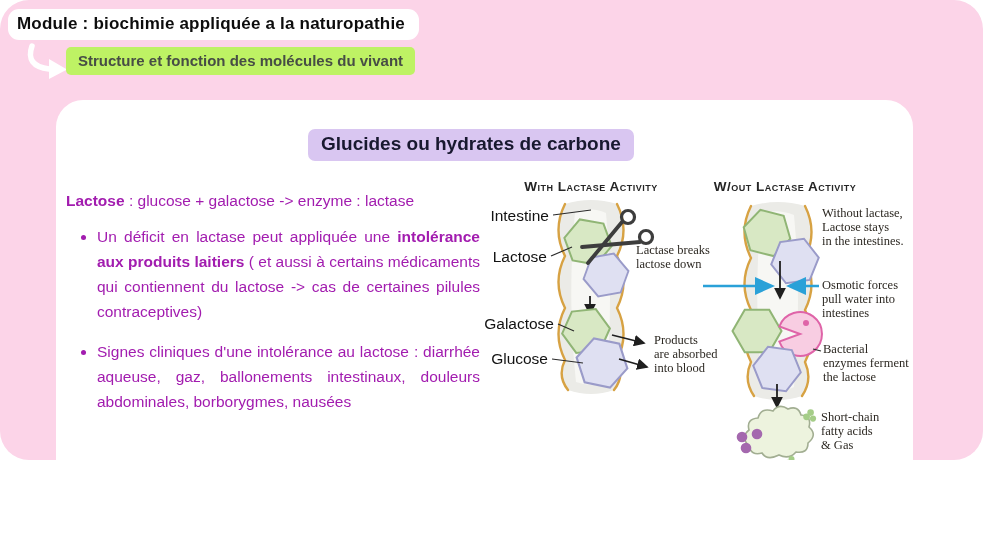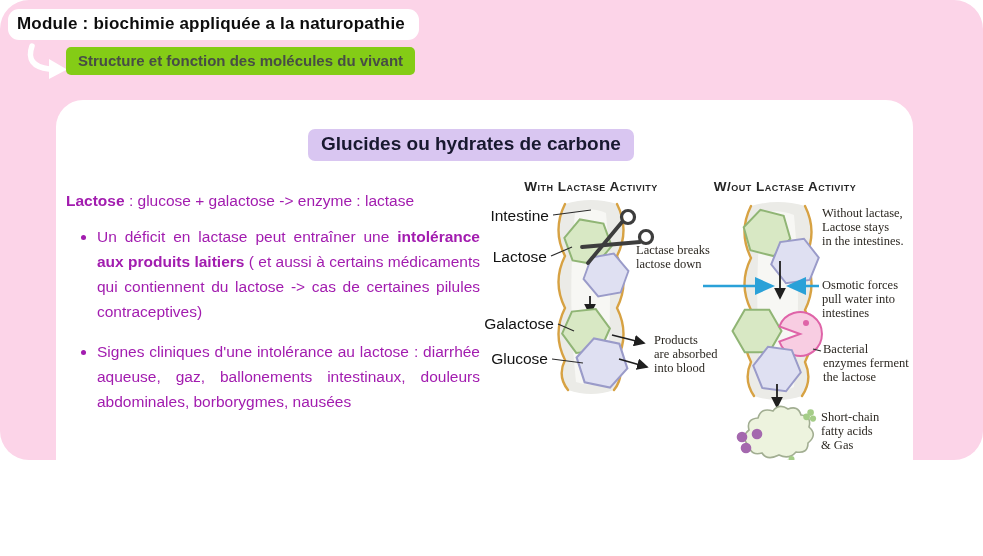--- a/index.html
+++ b/index.html
@@ -13,21 +13,21 @@
   .module-pill{
     position:absolute; left:8px; top:9px;
     background:#ffffff; border-radius:11px;
     padding:5px 14px 6px 9px;
     font-size:17px; font-weight:bold; color:#0d0d0d;
     letter-spacing:.2px; white-space:nowrap;
   }
   .flow-arrow{position:absolute; left:14px; top:42px;}
   .submodule-pill{
     position:absolute; left:66px; top:47px;
-    background:#84cc16; border-radius:5px;
+    background:#bef264; border-radius:5px;
     padding:5px 12px 6px 12px;
     font-size:15px; font-weight:bold; color:#474d45;
     white-space:nowrap;
   }
   
   .card{
     position:absolute; left:56px; top:100px;
     width:857px; height:408px;
     background:#ffffff; border-radius:27px;
   }
@@ -87,21 +87,21 @@
     <span>Structure et fonction des molécules du vivant</span>
   </div>
 
   <div class="card">
 
     <div class="card-title">Glucides ou hydrates de carbone</div>
 
     <div class="text-block">
       <p class="lead"><b>Lactose</b><span> : glucose + galactose -&gt; enzyme : lactase</span></p>
       <ul>
-        <li><span>Un déficit en lactase peut entraîner une </span><b>intolérance aux produits laitiers</b><span> ( et aussi à certains médicaments qui contiennent du lactose -&gt; cas de certaines pilules contraceptives)</span></li>
+        <li><span>Un déficit en lactase peut appliquée une </span><b>intolérance aux produits laitiers</b><span> ( et aussi à certains médicaments qui contiennent du lactose -&gt; cas de certaines pilules contraceptives)</span></li>
         <li>Signes cliniques d'une intolérance au lactose : diarrhée aqueuse, gaz, ballonements intestinaux, douleurs abdominales, borborygmes, nausées</li>
       </ul>
     </div>
 
     <svg class="diagram" width="442" height="328" viewBox="455 172 442 328">
       <defs>
         <polygon id="hex" points="24,0 12,20.8 -12,20.8 -24,0 -12,-20.8 12,-20.8"></polygon>
         <g id="splat">
           <circle cx="-3.4" cy="0.8" r="3.4"></circle>
             <circle cx="3" cy="2.6" r="3.1"></circle>

